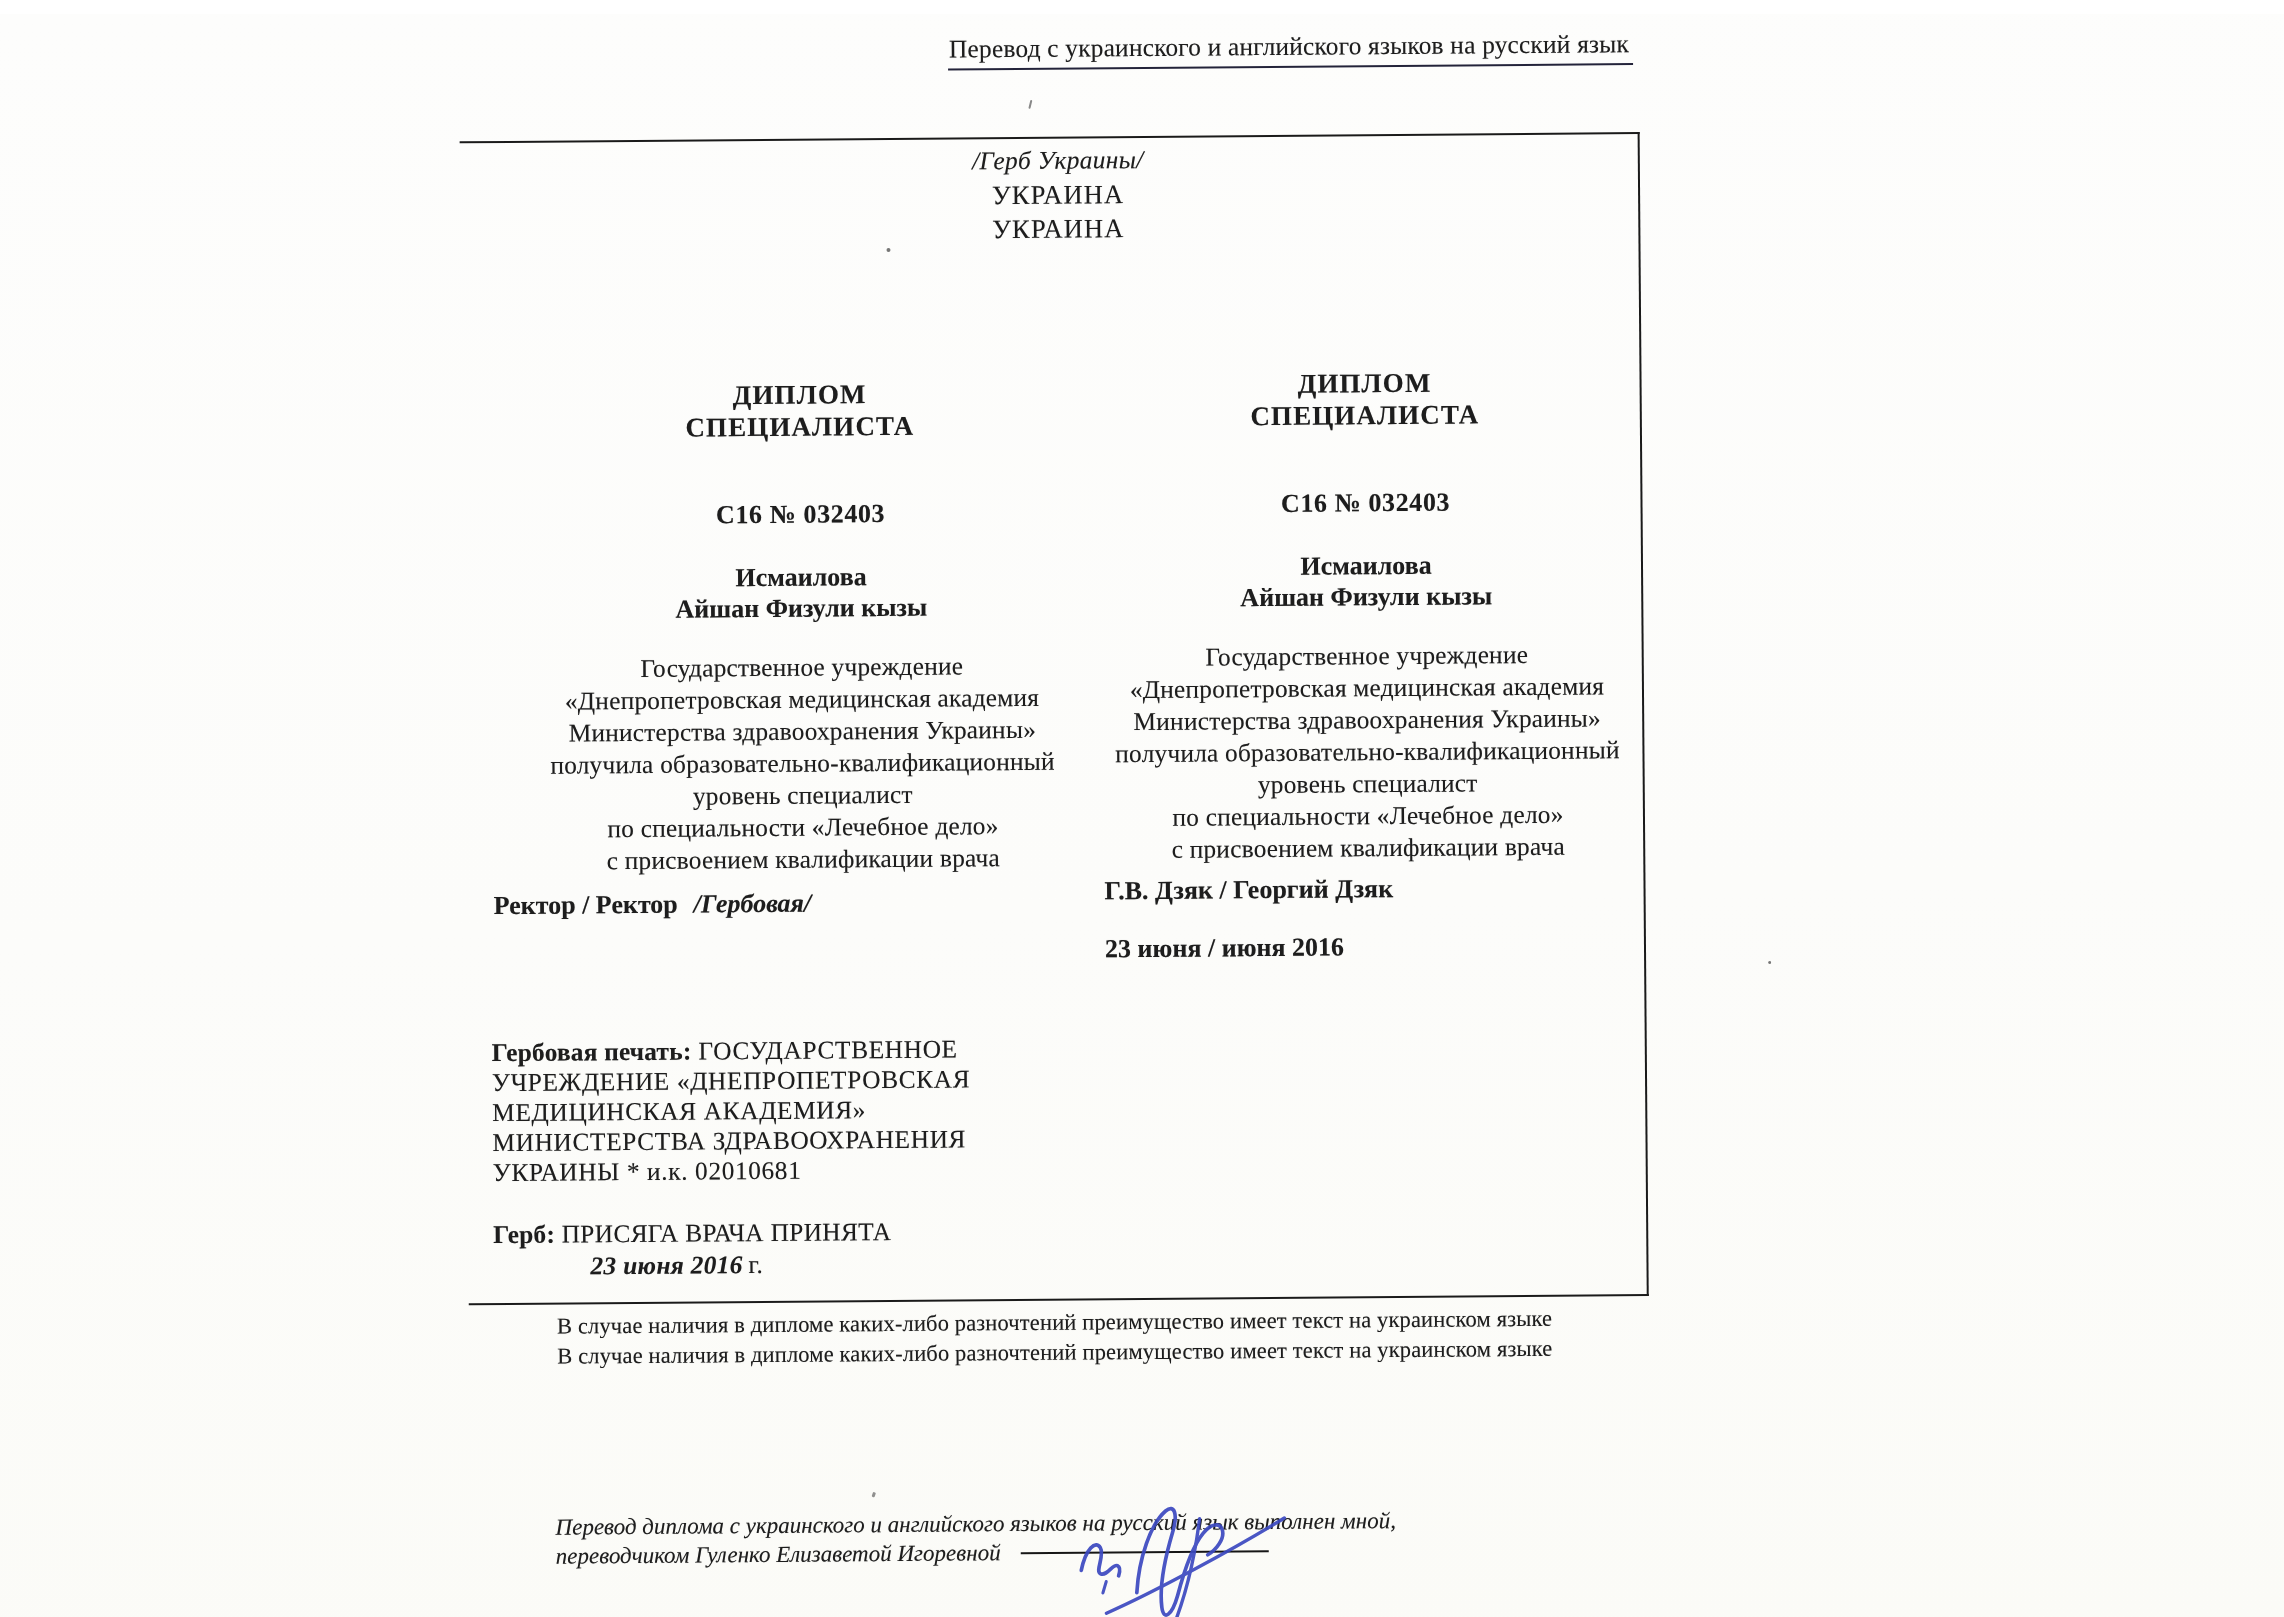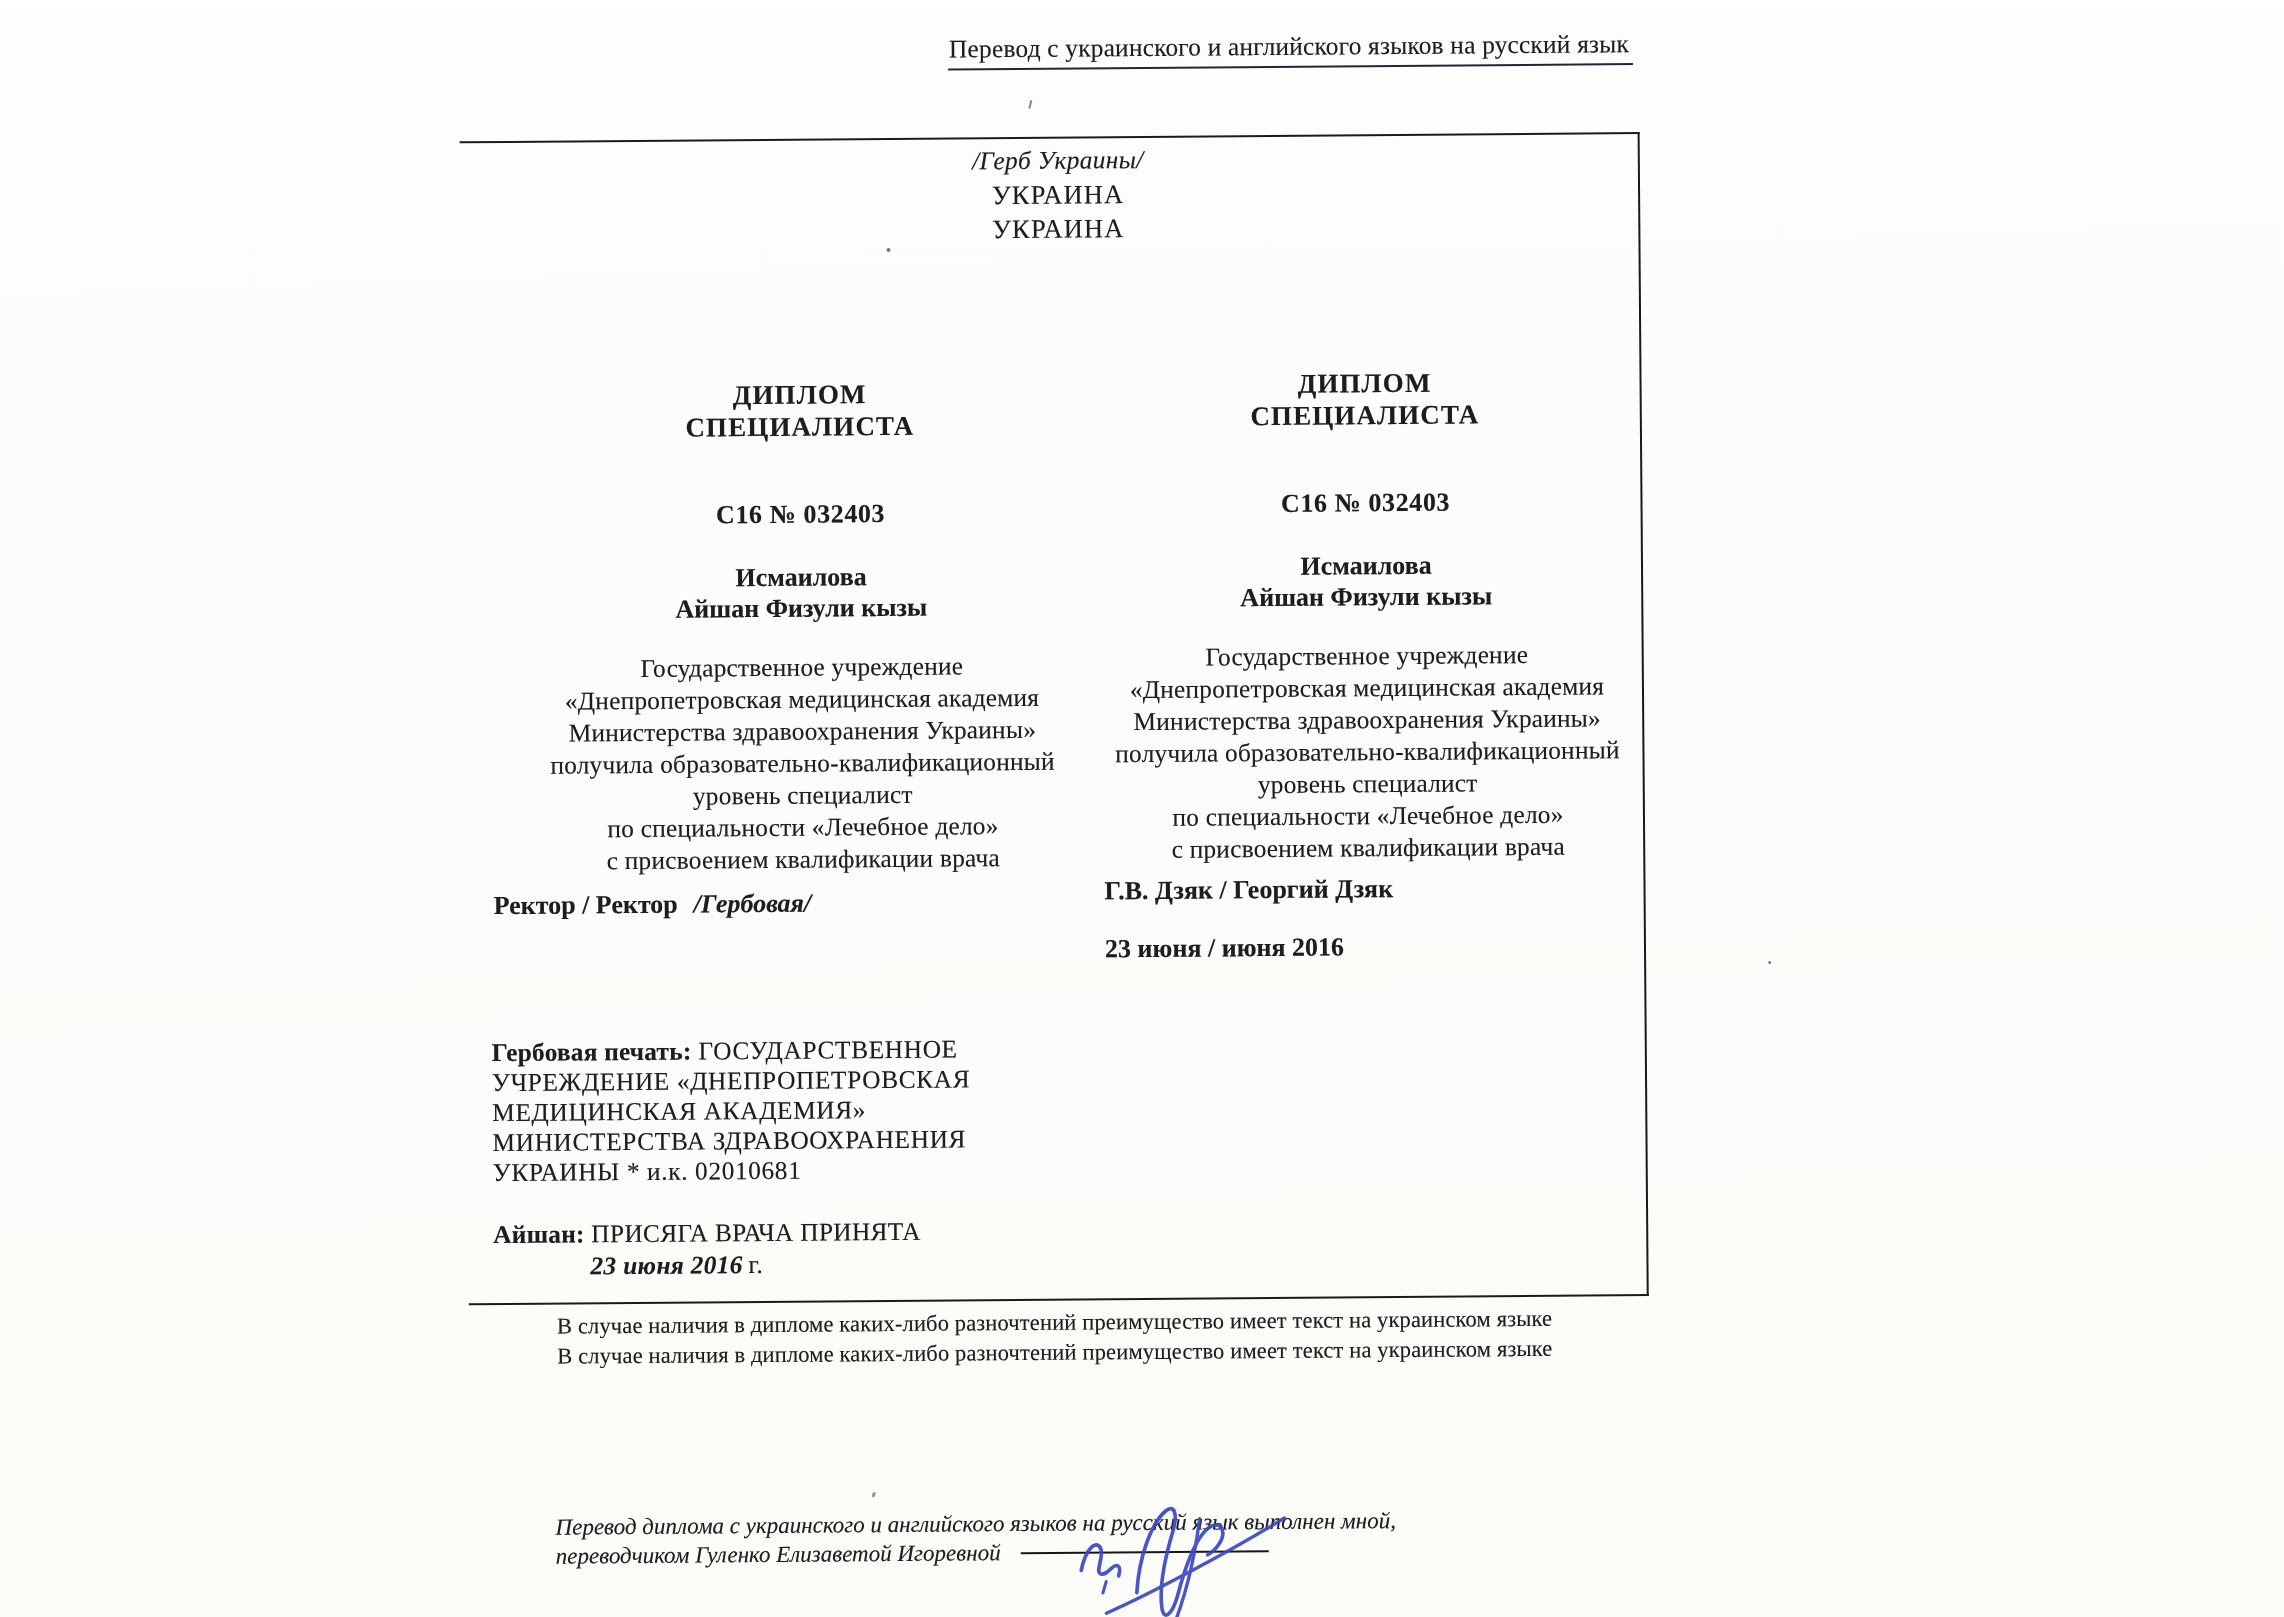--- a/index.html
+++ b/index.html
@@ -277,21 +277,21 @@
         <span>ГОСУДАРСТВЕННОЕ</span>
       </div>
       <div>УЧРЕЖДЕНИЕ «ДНЕПРОПЕТРОВСКАЯ</div>
       <div>МЕДИЦИНСКАЯ АКАДЕМИЯ»</div>
       <div>МИНИСТЕРСТВА ЗДРАВООХРАНЕНИЯ</div>
       <div>УКРАИНЫ * и.к. 02010681</div>
     </div>
 
     <div class="stamp-block ink">
       <div>
-        <b>Айшан:</b>
+        <b>Герб:</b>
         <span>ПРИСЯГА ВРАЧА ПРИНЯТА</span>
       </div>
       <div class="stamp-date-row">
         <span class="stamp-date">23 июня 2016</span><span class="stamp-suffix">г.</span>
       </div>
     </div>
 
     <div class="disclaimer disclaimer-1 ink">В случае наличия в дипломе каких-либо разночтений преимущество имеет текст на украинском языке</div>
     <div class="disclaimer disclaimer-2 ink">В случае наличия в дипломе каких-либо разночтений преимущество имеет текст на украинском языке</div>
 

